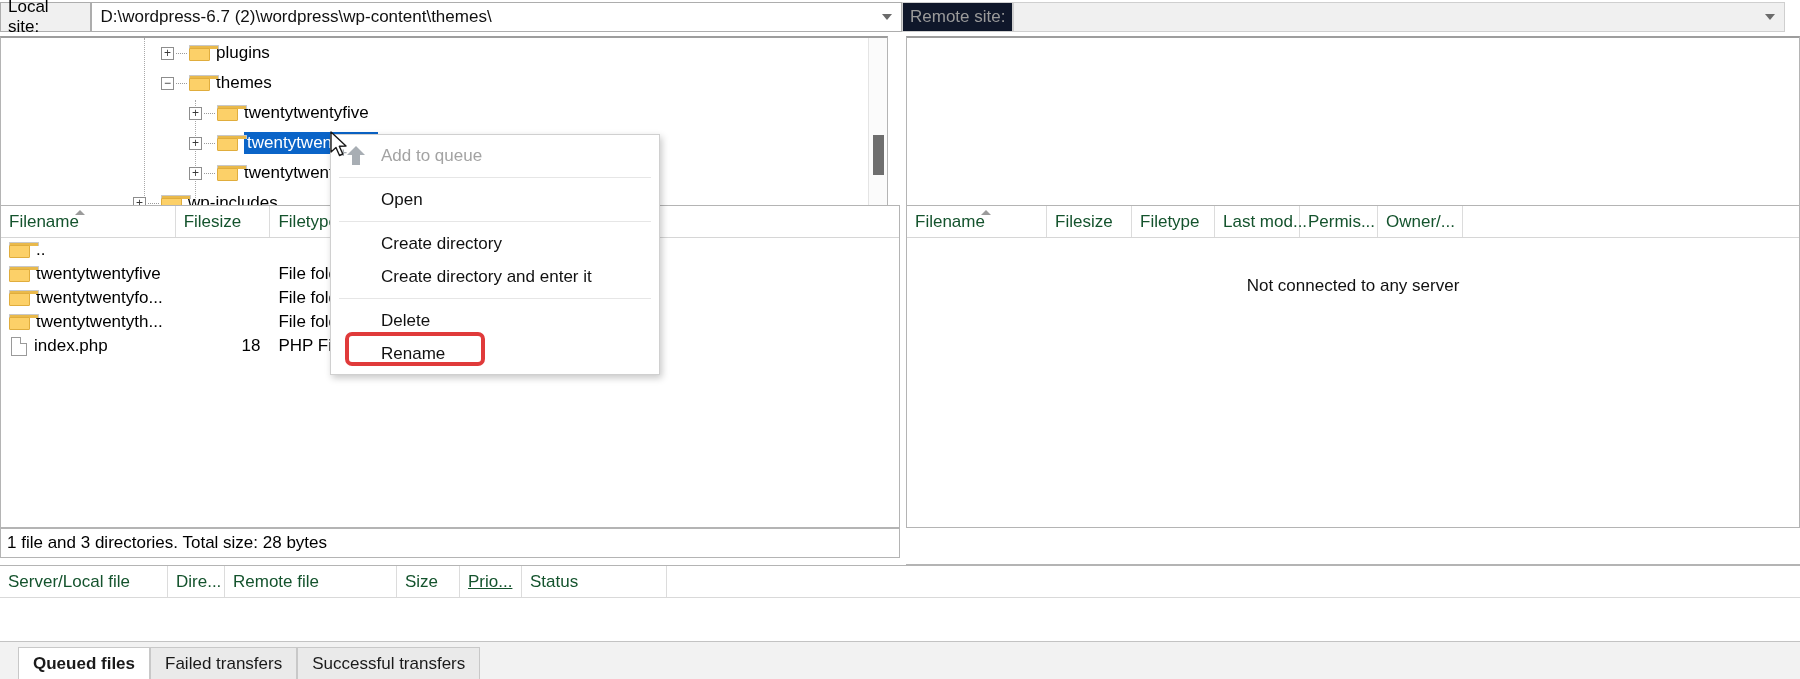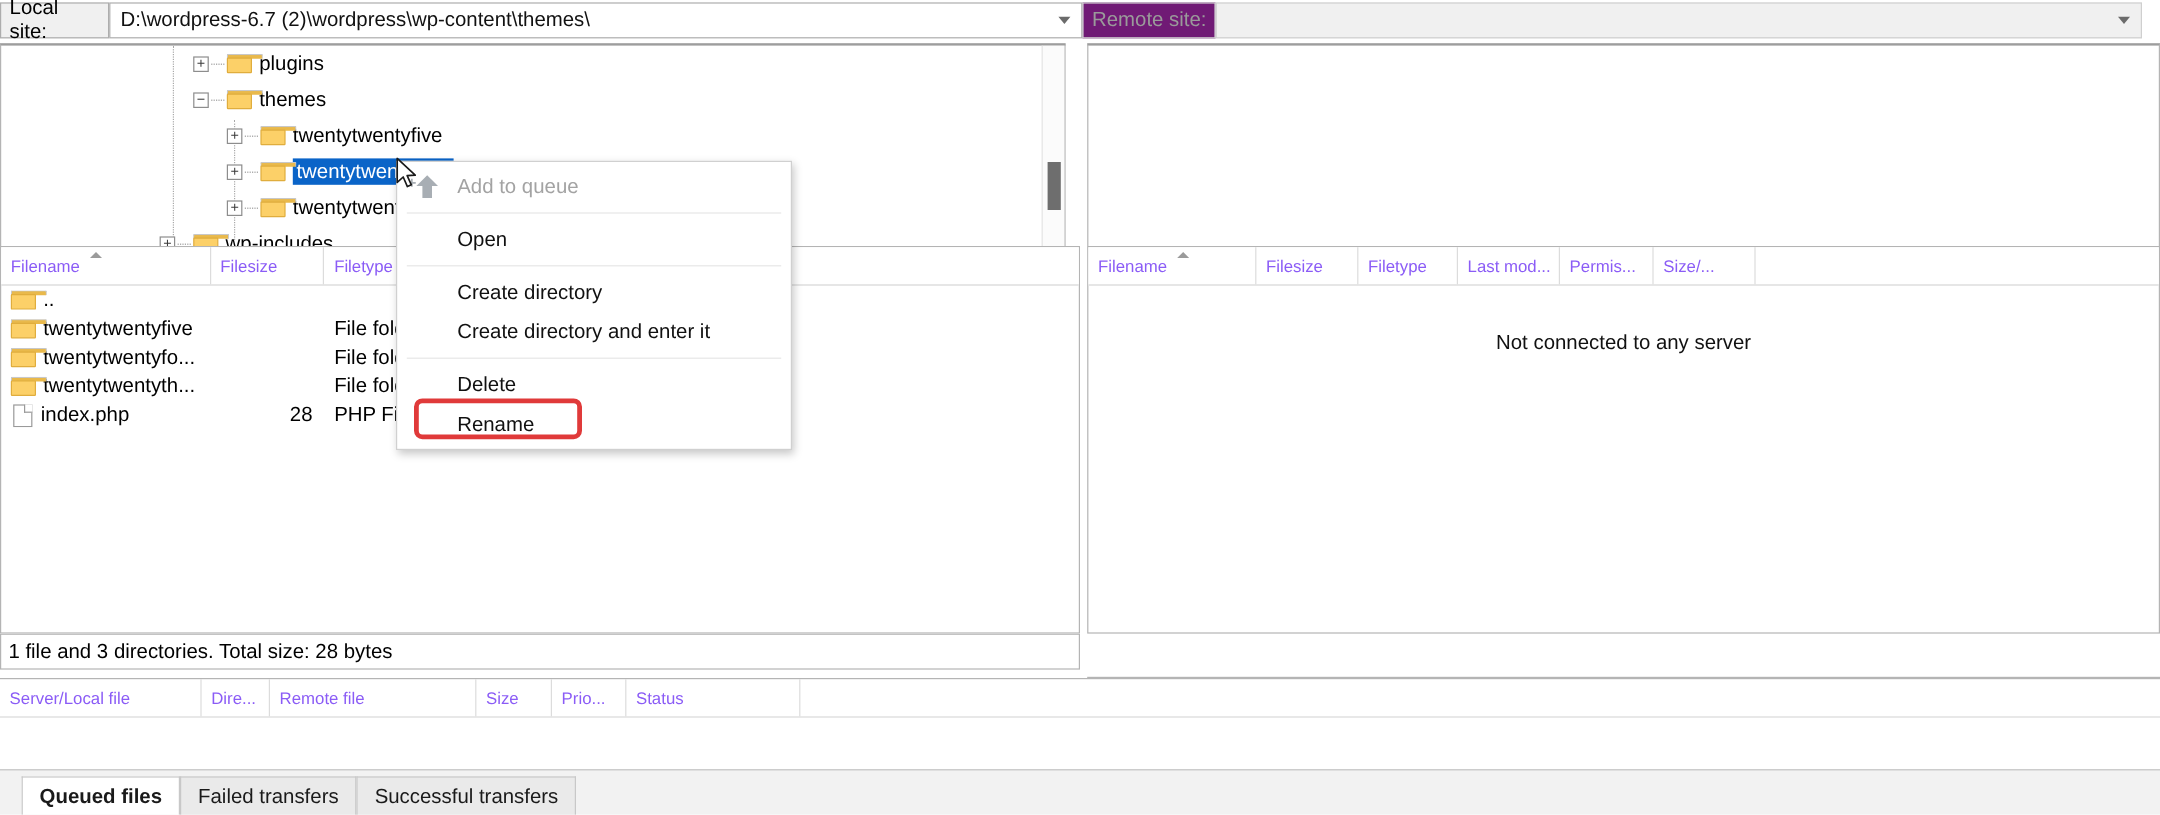--- a/index.html
+++ b/index.html
@@ -14,21 +14,21 @@
   #app { position: relative; width: 1800px; height: 679px; background:#fff; }
 
   
   .sitebar-row { position:absolute; top:0; left:0; width:1800px; height:34px; display:flex; }
   .site-pane { display:flex; align-items:stretch; height:34px; }
   .site-label {
     display:flex; align-items:center; padding:0 7px;
     background:#f0f0f0; border:1px solid #adadad;
     font-size:17px; height:30px; margin-top:2px;
   }
-  .site-label.disabled { color:#9a9a9a; background:#701a75; border-color:#cfcfcf; }
+  .site-label.disabled { color:#9a9a9a; background:#0f172a; border-color:#cfcfcf; }
   .site-combo {
     position:relative; height:30px; margin-top:2px;
     border:1px solid #adadad; background:#ffffff;
     display:flex; align-items:center; padding-left:8px;
   }
   .site-combo.disabled { background:#f0f0f0; border-color:#cfcfcf; }
   .site-combo .val { font-size:17px; color:#111; white-space:nowrap; }
   .combo-arrow {
     position:absolute; right:9px; top:50%; transform:translateY(-50%);
     width:0;height:0; border-left:5px solid transparent; border-right:5px solid transparent;
@@ -75,21 +75,21 @@
   }
 
   
   .list-pane { position:absolute; background:#ffffff; border:1px solid #b4b4b4; }
   .lp-header {
     display:flex; height:32px; align-items:stretch;
     background:#ffffff; border-bottom:1px solid #d6d6d6;
   }
   .lp-col {
     position:relative; display:flex; align-items:center;
-    padding:0 8px; font-size:14px; color:#8b5cf6;
+    padding:0 8px; font-size:17px; color:#14532d;
     border-right:1px solid #dcdcdc; white-space:nowrap;
   }
   .lp-col.right { }
   .sort-caret {
     position:absolute; left:74px; top:4px;
     width:0;height:0; border-left:5px solid transparent; border-right:5px solid transparent;
     border-bottom:5px solid #9b9b9b;
   }
   .lp-body { position:relative; }
   .lp-row { display:flex; height:24px; align-items:center; font-size:17px; }
@@ -332,21 +332,21 @@
             <span>File folder</span>
           </div>
       </div>
 
       <div class="lp-row">
         <div class="lp-cell pad" style="width:175px;">
           <div class="filedoc"></div>
           <span>index.php</span>
         </div>
         <div class="lp-cell right" style="width:95px;">
-            <span>28</span>
+            <span>18</span>
           </div>
         <div class="lp-cell pad" style="width:630px;">
             <span>PHP File</span>
           </div>
       </div>
 
     </div>
   </div>
 
   <div class="list-pane" style="left:906px; top:205px; width:894px; height:323px;">
@@ -361,21 +361,21 @@
       <div class="lp-col" style="width:83px;">
         <span>Filetype</span>
       </div>
       <div class="lp-col" style="width:85px;">
         <span>Last mod...</span>
       </div>
       <div class="lp-col" style="width:78px;">
         <span>Permis...</span>
       </div>
       <div class="lp-col" style="width:85px;">
-        <span>Size/...</span>
+        <span>Owner/...</span>
       </div>
       <div class="lp-col" style="width:336px; border-right:none;"></div>
     </div>
     <div class="lp-body" style="height:289px;">
       <div class="empty-msg" style="top:38px;">Not connected to any server</div>
     </div>
   </div>
 
   <div class="statusbar" style="left:0; top:528px; width:900px;">
     <span>1 file and 3 directories. Total size: 28 bytes</span>
@@ -391,21 +391,21 @@
       </div>
       <div class="lp-col" style="width:57px;">
         <span>Dire...</span>
       </div>
       <div class="lp-col" style="width:172px;">
         <span>Remote file</span>
       </div>
       <div class="lp-col right" style="width:63px;">
         <span>Size</span>
       </div>
-      <div class="lp-col" style="width:62px;">
+      <div class="lp-col" style="width:62px;text-decoration:underline;">
         <span>Prio...</span>
       </div>
       <div class="lp-col" style="width:145px;">
         <span>Status</span>
       </div>
       <div class="lp-col" style="width:1133px; border-right:none;"></div>
     </div>
     <div style="height:43px;"></div>
   </div>
 

